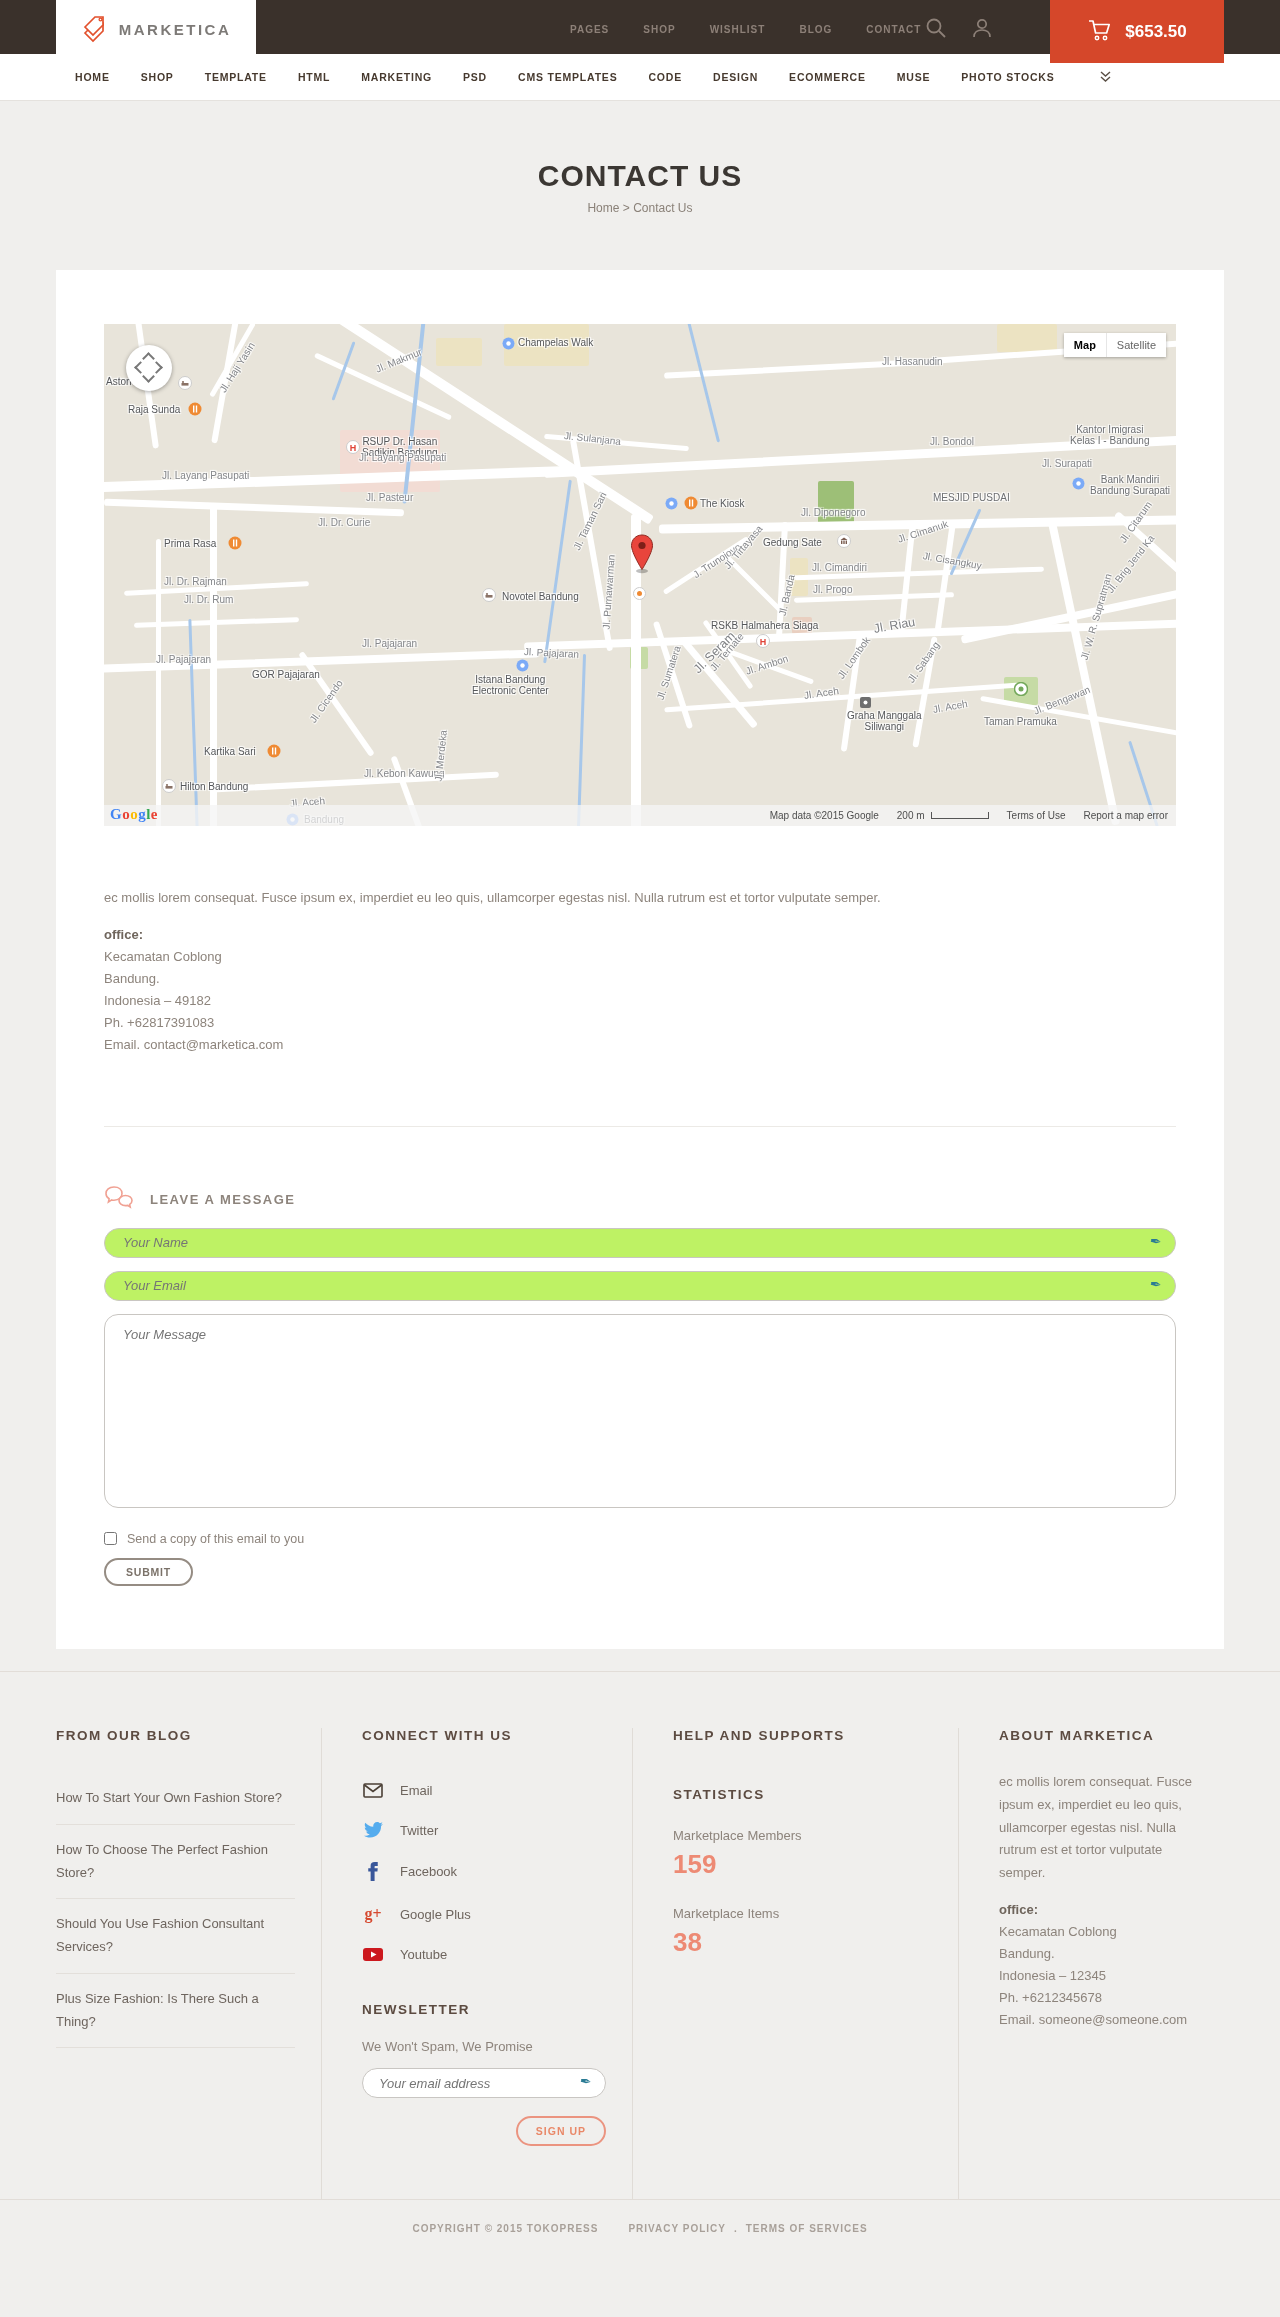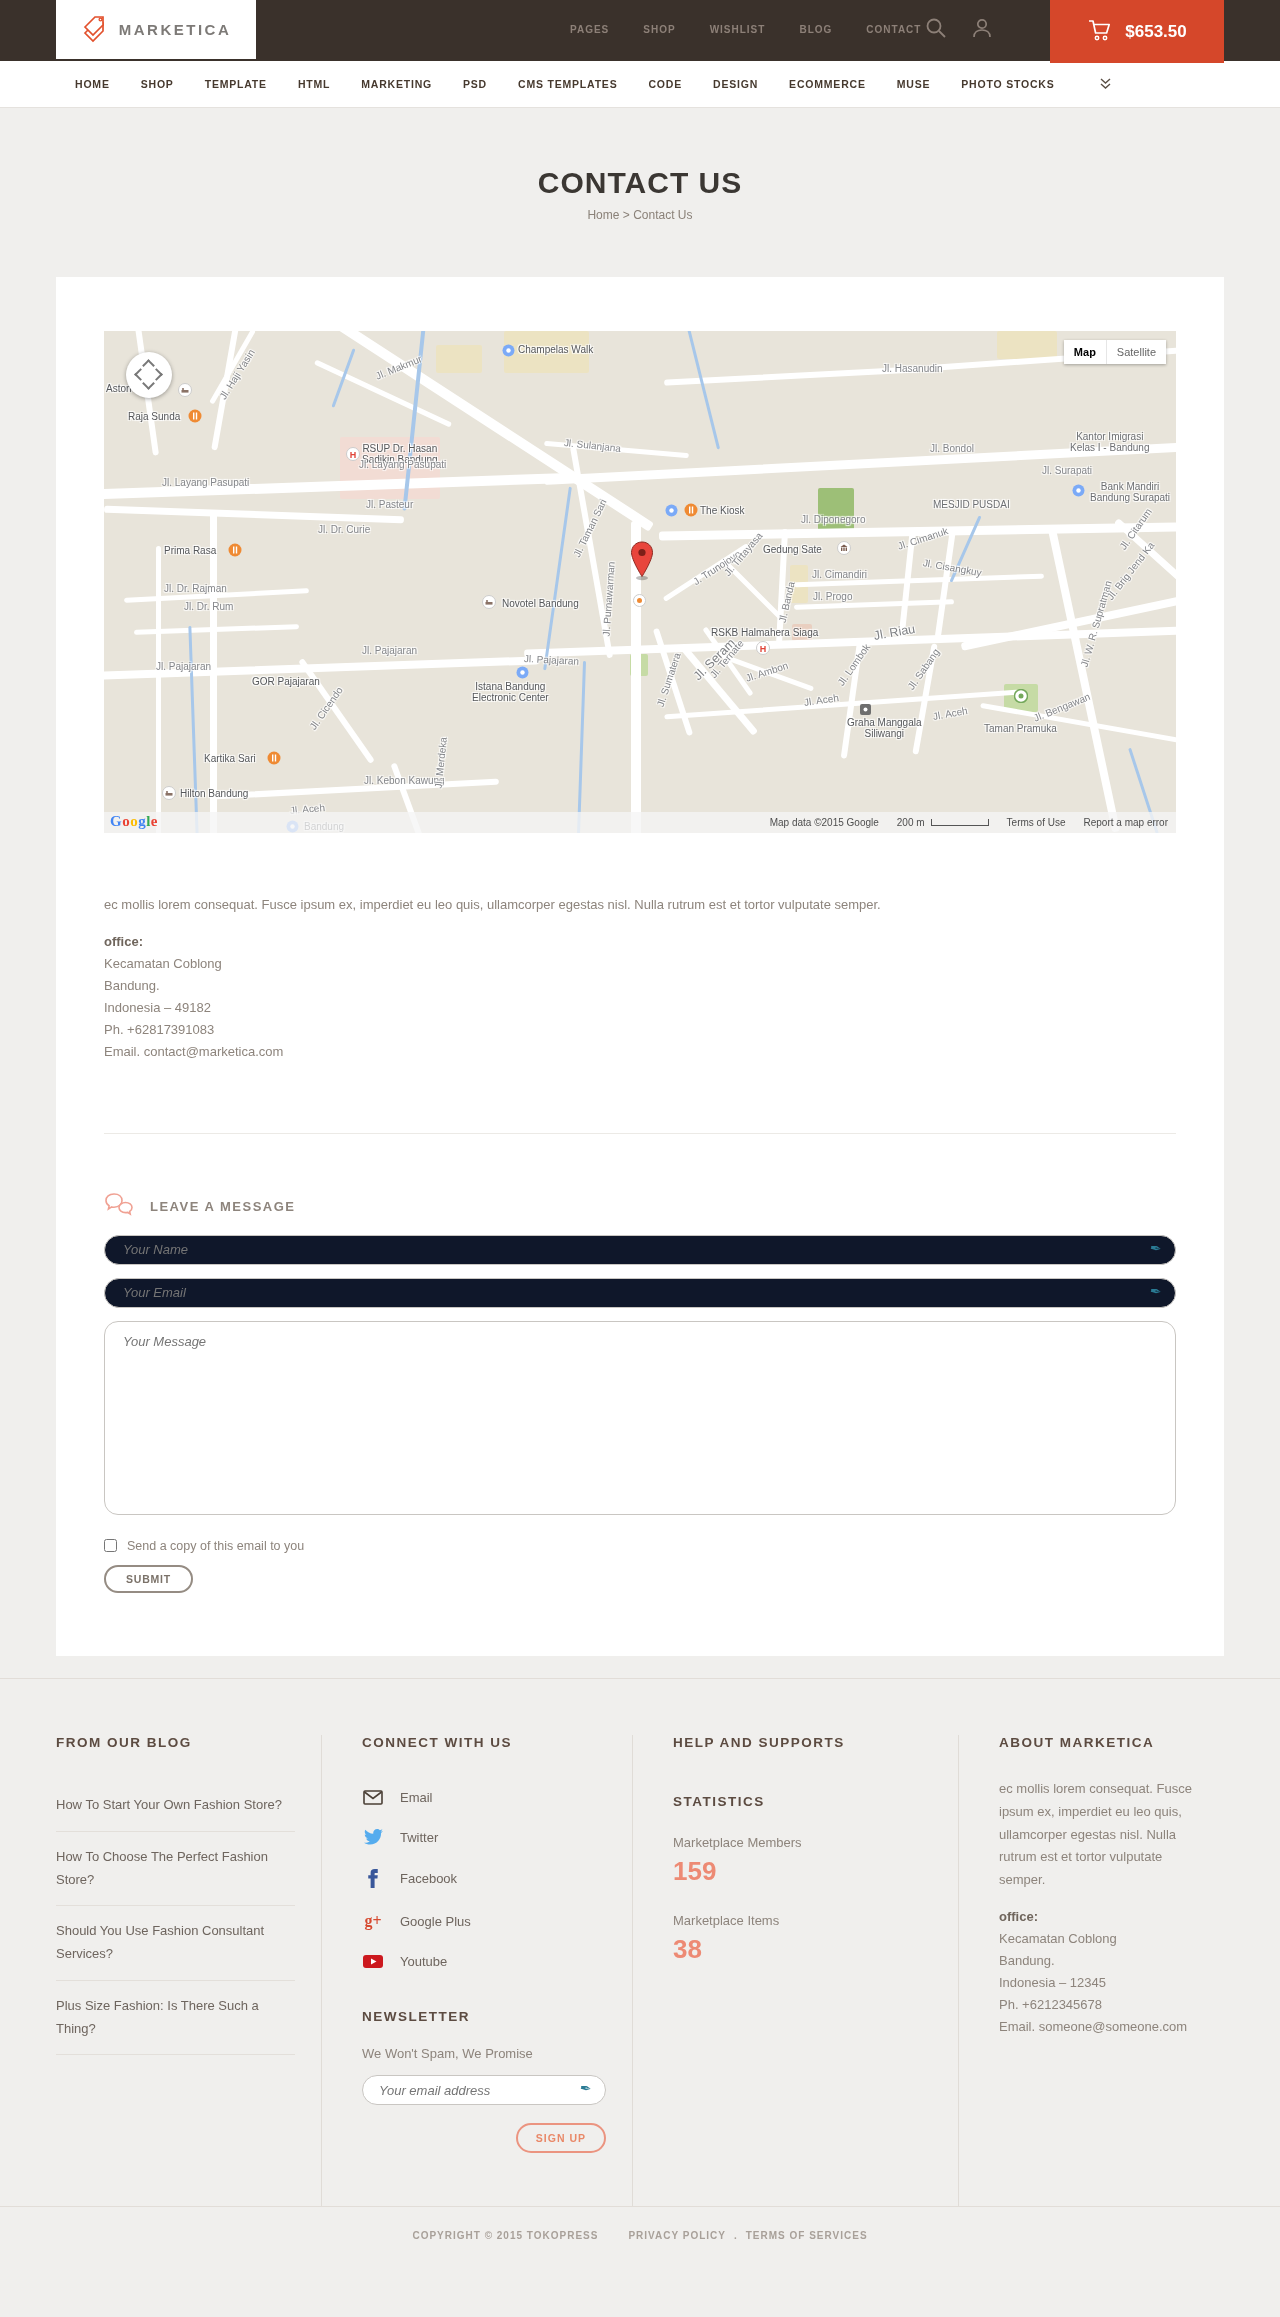--- a/index.html
+++ b/index.html
@@ -1,20 +1,20 @@
 <!DOCTYPE html>
 <html><head>
 <meta charset="utf-8">
 <style>
   * { box-sizing: border-box; margin: 0; padding: 0; }
   body { background:#f0efed; font-family:"Liberation Sans", sans-serif; }
   .page { width:1280px; margin:0 auto; background:#f0efed; }
 
   
-  .hdr { position:relative; height:61px; background:#3a312b; z-index:20; }
+  .hdr { position:relative; height:54px; background:#3a312b; z-index:20; }
   .logo-box { position:absolute; left:56px; top:0; width:200px; height:59px; background:#fff; display:flex; align-items:center; justify-content:center; gap:10px; }
   .brand { color:#7d7a77; font-size:15px; font-weight:bold; letter-spacing:2.5px; }
   .hdr-nav { position:absolute; left:570px; top:0; height:59px; display:flex; align-items:center; gap:34px; }
   .hdr-link { color:#8d8078; font-size:10px; font-weight:bold; letter-spacing:1px; cursor:pointer; }
   .hdr-icons { position:absolute; left:925px; top:0; height:59px; display:flex; align-items:center; gap:24px; }
   .cart-box { position:absolute; right:56px; top:0; width:174px; height:63px; background:#d5472a; display:flex; align-items:center; justify-content:center; gap:12px; color:#fff; }
   .cart-total { font-size:17px; font-weight:bold; }
 
   
   .catnav { height:47px; background:#fff; border-bottom:1px solid #e5e2de; display:flex; align-items:center; padding-left:75px; gap:31px; }
@@ -69,21 +69,21 @@
   .office { margin-top:16px; font-size:13px; color:#8d847c; line-height:22px; }
   .office .o-label { font-weight:bold; color:#6f655c; }
   .sec-divider { border:none; border-top:1px solid #eceae6; margin-top:70px; }
 
   
   .form-sec { padding-top:58px; }
   .form-head { display:flex; align-items:center; gap:16px; }
   .form-head-label { font-size:13px; font-weight:bold; letter-spacing:1.5px; color:#8d847c; }
   .pill-input { position:relative; margin-top:13px; }
   .pill-input input { width:100%; height:30px; border:1px solid #c9c6c2; border-radius:15px; padding:0 36px 0 18px;
-    font-style:italic; font-size:13px; color:#6f6a64; background:#0f172a; outline:none; font-family:"Liberation Sans",sans-serif; }
+    font-style:italic; font-size:13px; color:#6f6a64; background:#bef264; outline:none; font-family:"Liberation Sans",sans-serif; }
   .pill-input:first-of-type { margin-top:26px; }
   .pen { position:absolute; right:14px; top:5px; font-family:"DejaVu Sans",sans-serif; font-size:14px; color:#2a7b94; transform:rotate(8deg); }
   .msg-box { margin-top:13px; position:relative; }
   .msg-box textarea { width:100%; height:194px; border:1px solid #c9c6c2; border-radius:14px; padding:12px 18px;
     font-style:italic; font-size:13px; color:#6f6a64; resize:none; outline:none; font-family:"Liberation Sans",sans-serif; }
   .chk-row { margin-top:20px; display:flex; align-items:center; gap:10px; font-size:12.5px; color:#8d847c; }
   .chk-row input { width:13px; height:13px; }
   .submit-btn { margin-top:12px; background:#fff; border:2px solid #958c83; border-radius:15px; padding:6px 20px;
     font-size:10.5px; font-weight:bold; letter-spacing:.8px; color:#7b7269; cursor:pointer; }
 

